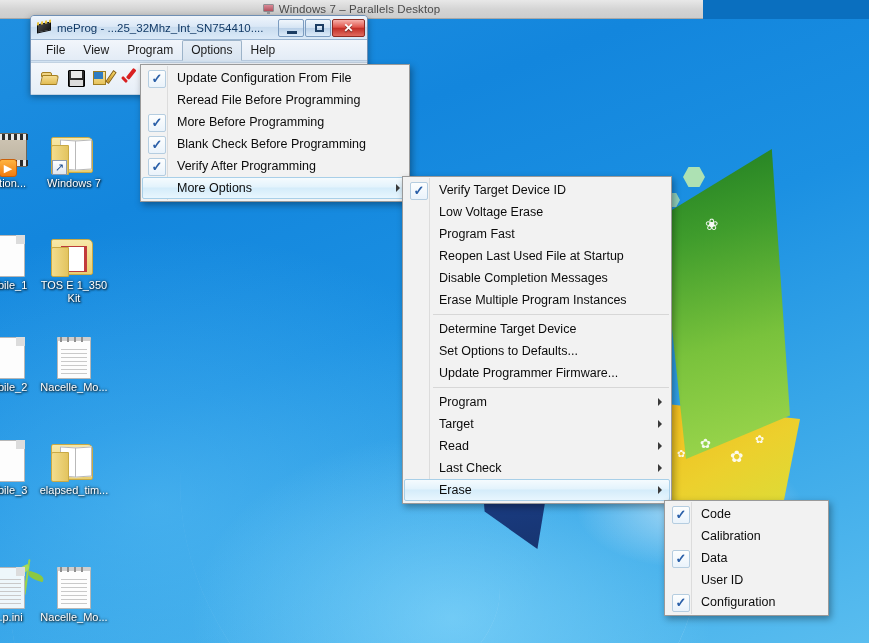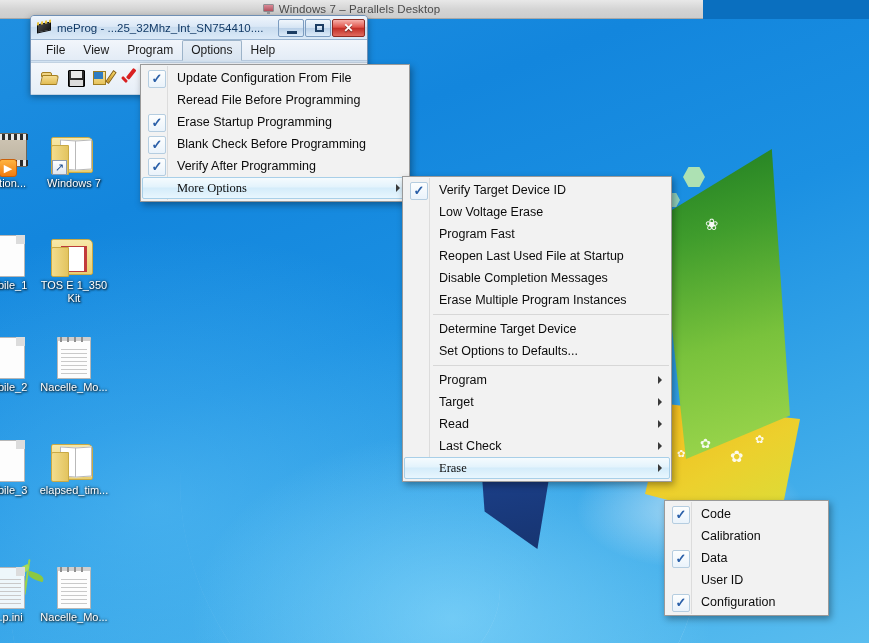--- a/index.html
+++ b/index.html
@@ -283,21 +283,21 @@
     position:absolute; left:1px; top:1px; bottom:1px; width: 26px;
     background: #f2f2f2; border-right: 1px solid #dcdcdc;
   }
   .mi {
     position: relative; height: 22px; display:flex; align-items:center;
     padding-left: 34px; padding-right: 22px; white-space: nowrap;
     border: 1px solid transparent; margin: 0 1px;
   }
   .mi.hl {
     background: linear-gradient(to bottom,#f5fbfe 0%,#e3f3fc 45%,#d4ecfa 50%,#e8f6fe 100%);
-    border: 1px solid #a8cfe8; border-radius: 2px; font-family: Liberation Serif, serif;
+    border: 1px solid #a8cfe8; border-radius: 2px;
   }
   .mi .chk {
     position:absolute; left: 5px; top: 2px; width: 18px; height: 18px;
     border: 1px solid #b5cde0; border-radius: 2px;
     background: linear-gradient(to bottom,#fdfefe,#eaf3fb);
     color:#2a5fa8; font-size:13px; line-height:16px; text-align:center; font-weight:bold;
   }
   .mi .arrow {
     position:absolute; right: 7px; top: 50%; transform: translateY(-50%);
     width:0; height:0; border-left: 4px solid #3a3a3a;
@@ -526,21 +526,21 @@
   <div class="gutter"></div>
   <div class="mi">
     <span class="chk">✓</span>
     <span>Update Configuration From File</span>
   </div>
   <div class="mi">
     <span>Reread File Before Programming</span>
   </div>
   <div class="mi">
     <span class="chk">✓</span>
-    <span>Erase Startup Programming</span>
+    <span>More Before Programming</span>
   </div>
   <div class="mi">
     <span class="chk">✓</span>
     <span>Blank Check Before Programming</span>
   </div>
   <div class="mi">
     <span class="chk">✓</span>
     <span>Verify After Programming</span>
   </div>
   <div class="mi hl">
@@ -570,20 +570,23 @@
   <div class="mi">
     <span>Erase Multiple Program Instances</span>
   </div>
   <div class="msep"></div>
   <div class="mi">
     <span>Determine Target Device</span>
   </div>
   <div class="mi">
     <span>Set Options to Defaults...</span>
   </div>
+  <div class="mi">
+    <span>Update Programmer Firmware...</span>
+  </div>
   <div class="msep"></div>
   <div class="mi">
     <span>Program</span>
     <span class="arrow"></span>
   </div>
   <div class="mi">
     <span>Target</span>
     <span class="arrow"></span>
   </div>
   <div class="mi">

